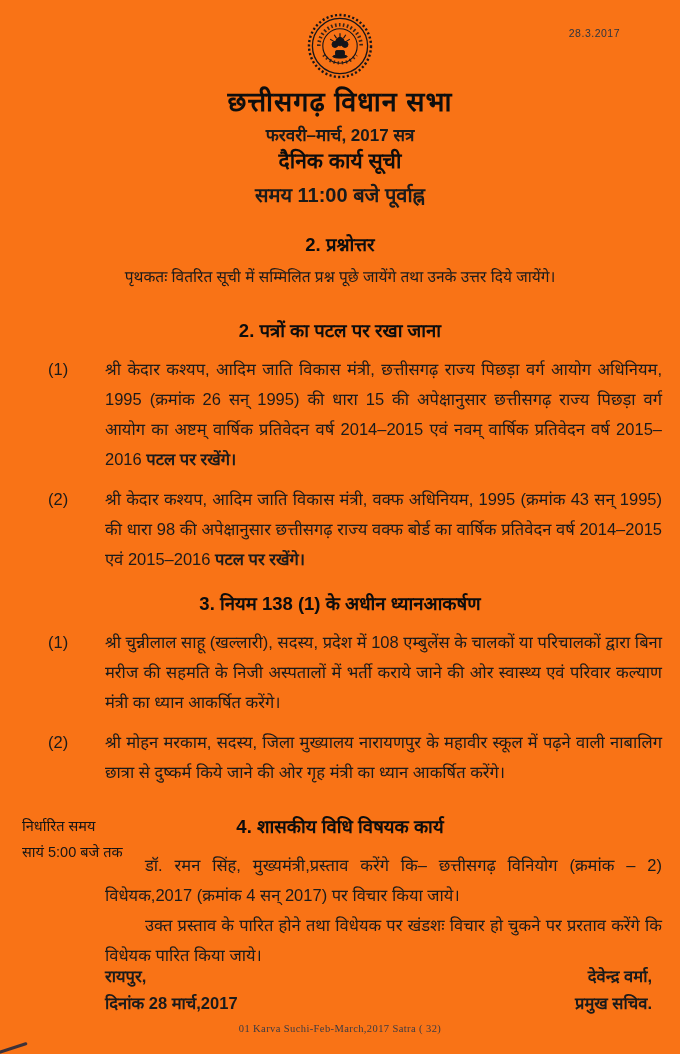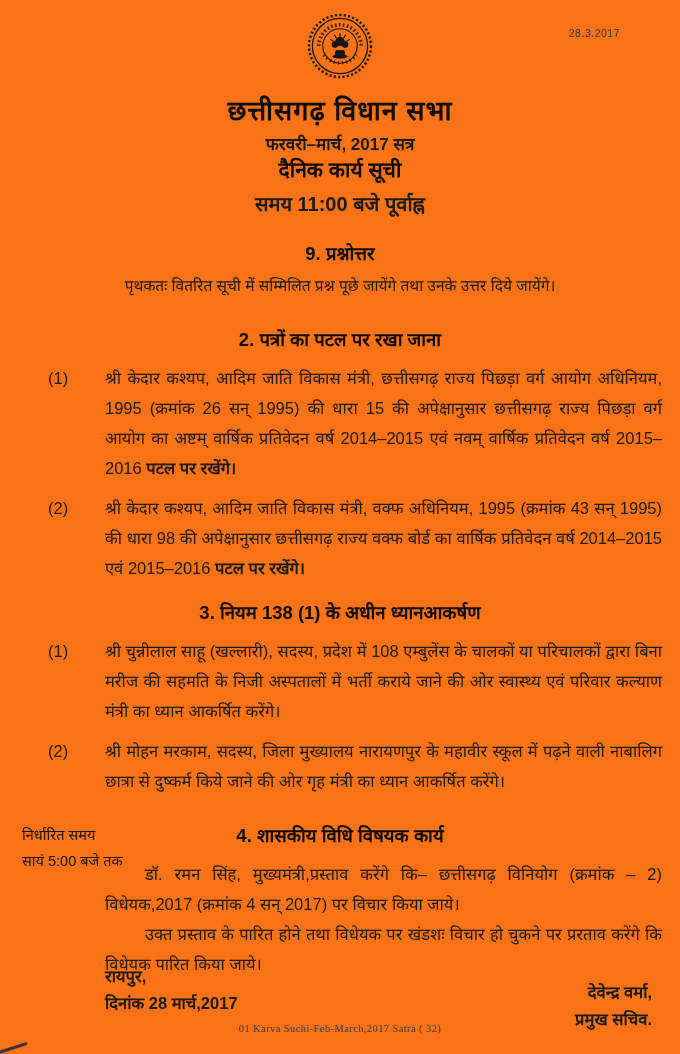--- a/index.html
+++ b/index.html
@@ -24,21 +24,21 @@
   }
   .emblem {
     width: 66px;
     height: 66px;
     margin: 13px auto 0 auto;
   }
   .title {
     text-align: center;
     font-size: 27px;
     font-weight: bold;
-    margin-top: 12px;
+    margin-top: 3px;
     letter-spacing: 1px;
     color: #0e0e0e;
   }
   .session-line {
     text-align: center;
     font-size: 17px;
     font-weight: bold;
     margin-top: 4px;
   }
   .doc-title {
@@ -120,21 +120,21 @@
     position: absolute;
     left: 105px;
     top: 0;
     font-size: 16.5px;
     font-weight: bold;
     line-height: 27px;
   }
   .footer-right {
     position: absolute;
     right: 28px;
-    top: 16px;
+    top: 0;
     text-align: right;
     font-size: 16.5px;
     font-weight: bold;
     line-height: 27px;
   }
   .file-ref {
     position: absolute;
     left: 0;
     top: 1023px;
     width: 100%;
@@ -183,21 +183,21 @@
         <line x1="39.2" y1="28.4" x2="42.8" y2="26.2" stroke-width="1.1"></line>
       </g>
     </svg>
   </div>
 
   <div class="title">छत्तीसगढ़ विधान सभा</div>
   <div class="session-line">फरवरी–मार्च, 2017 सत्र</div>
   <div class="doc-title">दैनिक कार्य सूची</div>
   <div class="time-line">समय 11:00 बजे पूर्वाह्न</div>
 
-  <div class="section-heading h-sec1">9. प्रश्नोत्तर</div>
+  <div class="section-heading h-sec1">2. प्रश्नोत्तर</div>
   <p class="intro-para">पृथकतः वितरित सूची में सम्मिलित प्रश्न पूछे जायेंगे तथा उनके उत्तर दिये जायेंगे।</p>
 
   <div class="section-heading h-sec2">2. पत्रों का पटल पर रखा जाना</div>
   <div class="item-list">
     <div class="list-item">
       <span class="item-num">(1)</span>
       <p class="item-text"><span>श्री केदार कश्यप, आदिम जाति विकास मंत्री, छत्तीसगढ़ राज्य पिछड़ा वर्ग आयोग अधिनियम, 1995 (क्रमांक 26 सन् 1995) की धारा 15 की अपेक्षानुसार छत्तीसगढ़ राज्य पिछड़ा वर्ग आयोग का अष्टम् वार्षिक प्रतिवेदन वर्ष 2014–2015 एवं नवम् वार्षिक प्रतिवेदन वर्ष 2015–2016 </span><strong>पटल पर रखेंगे।</strong></p>
     </div>
     <div class="list-item">
       <span class="item-num">(2)</span>

